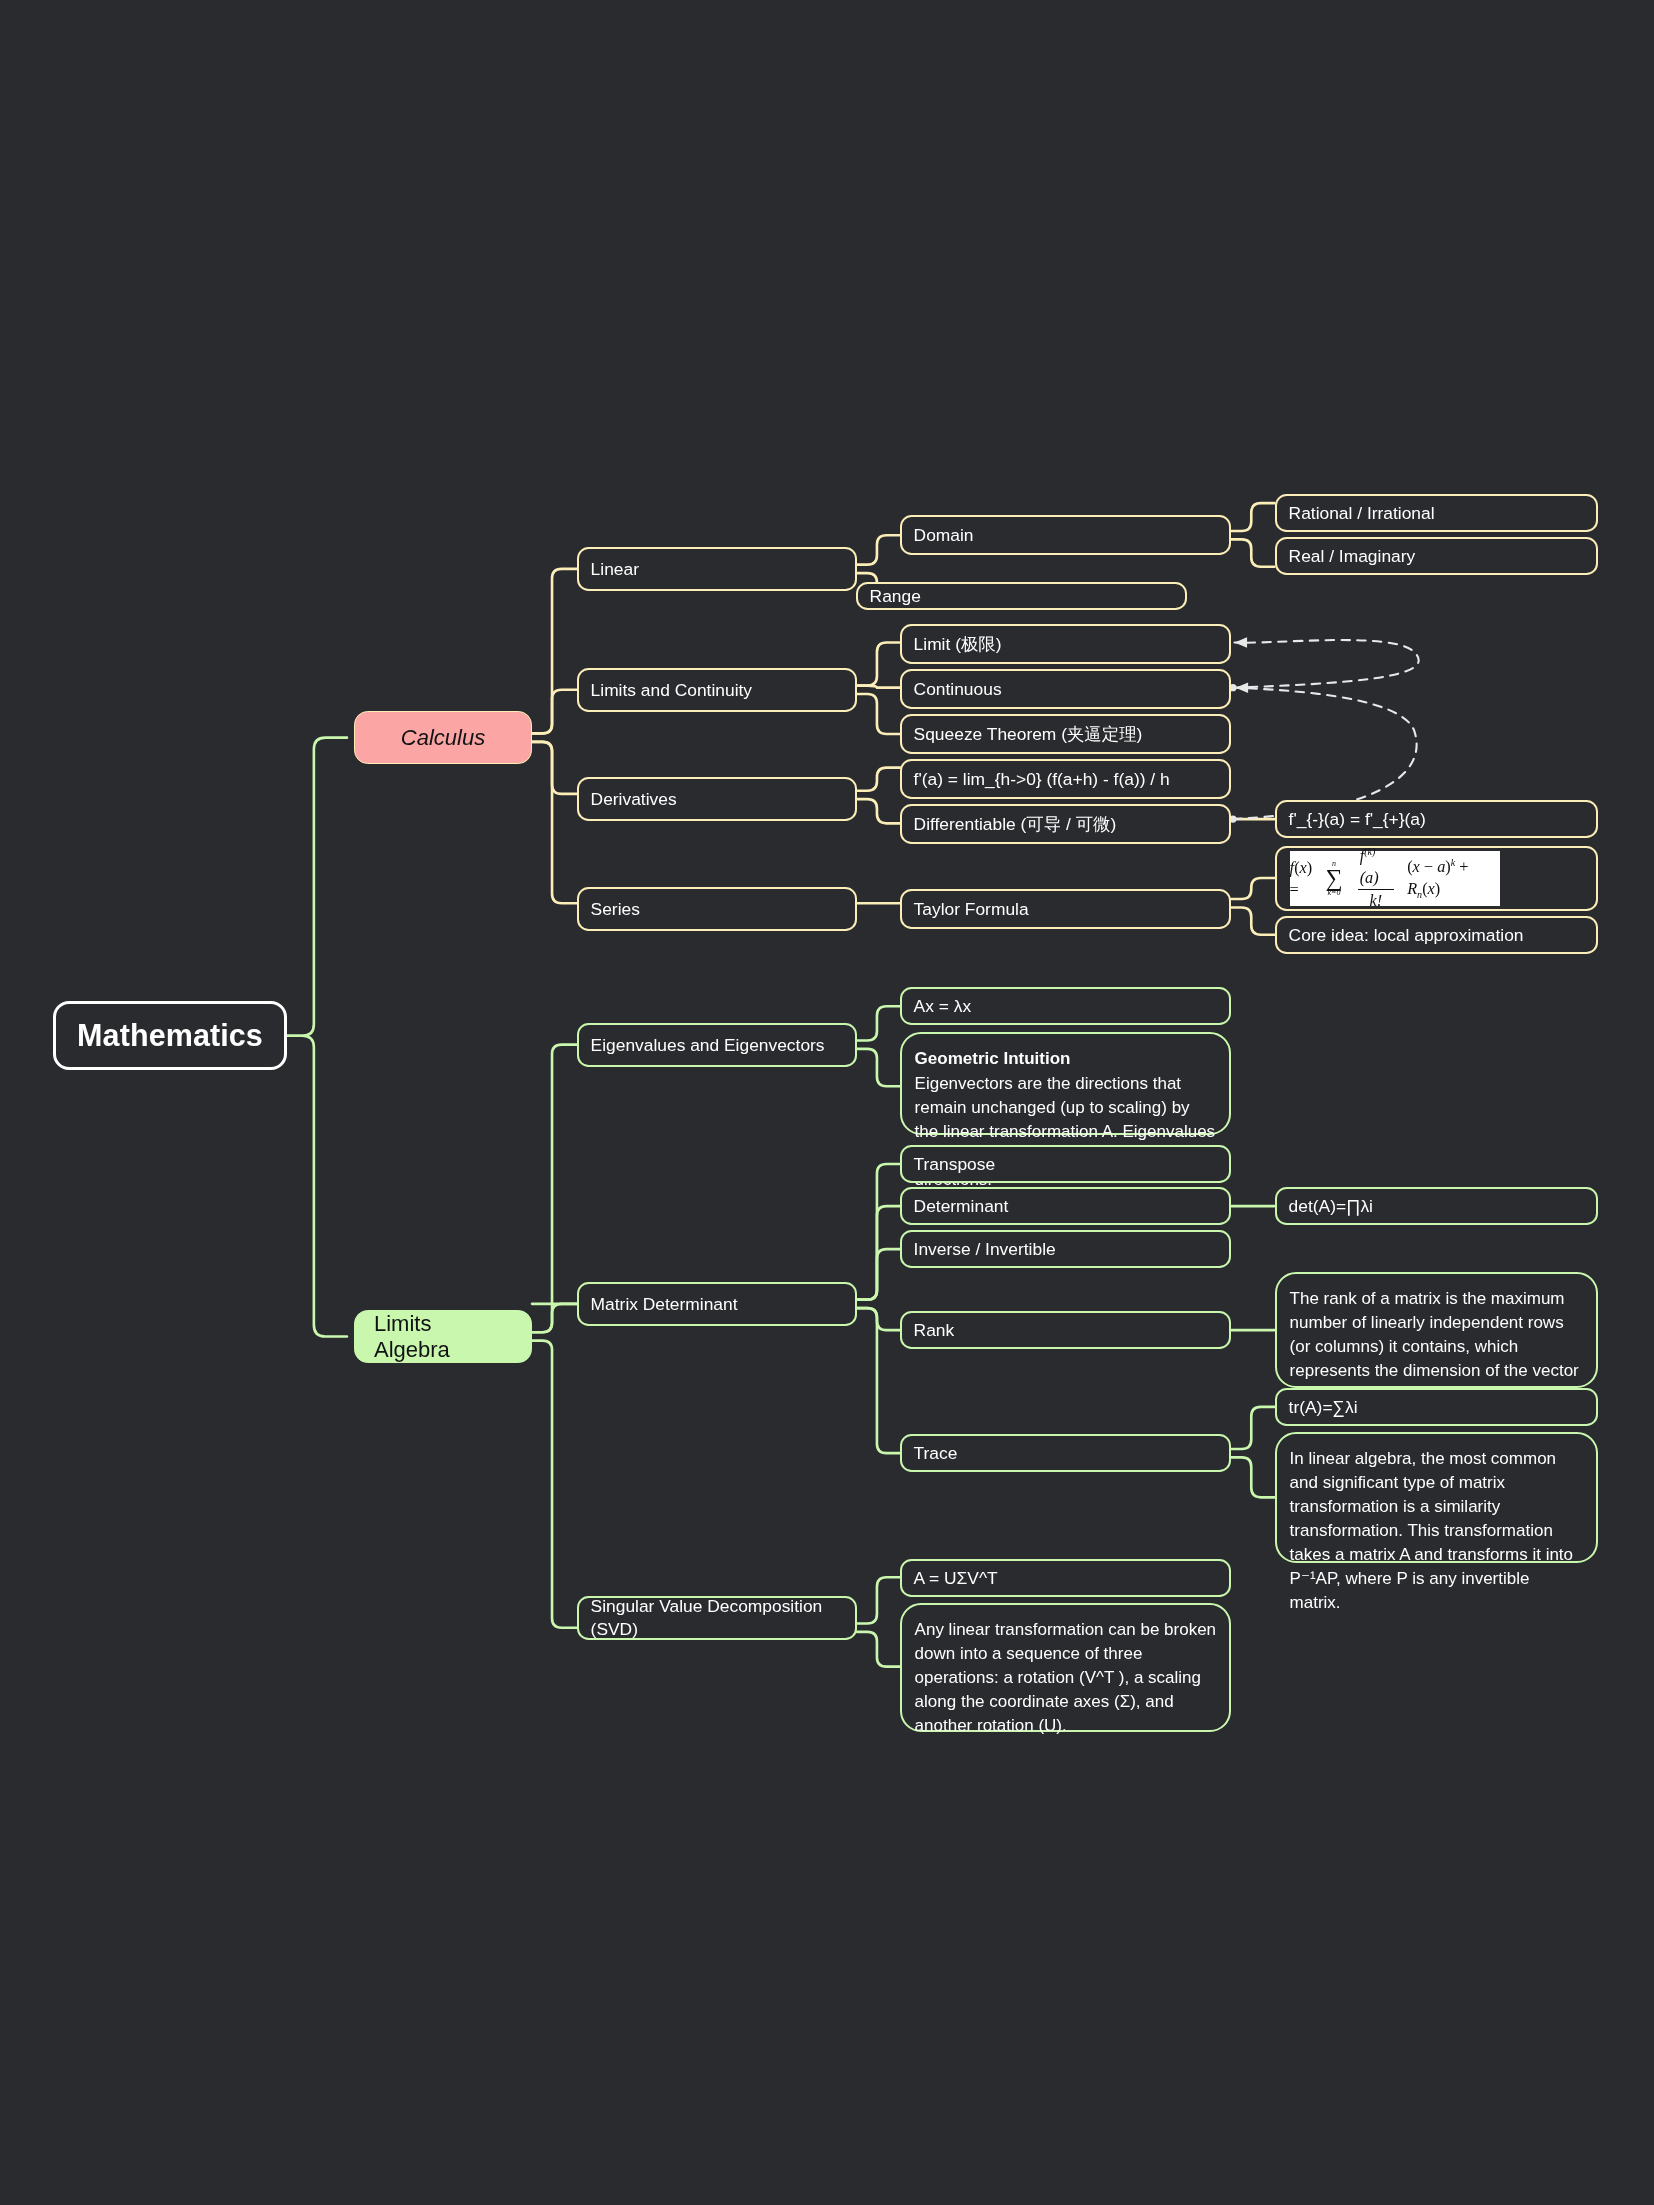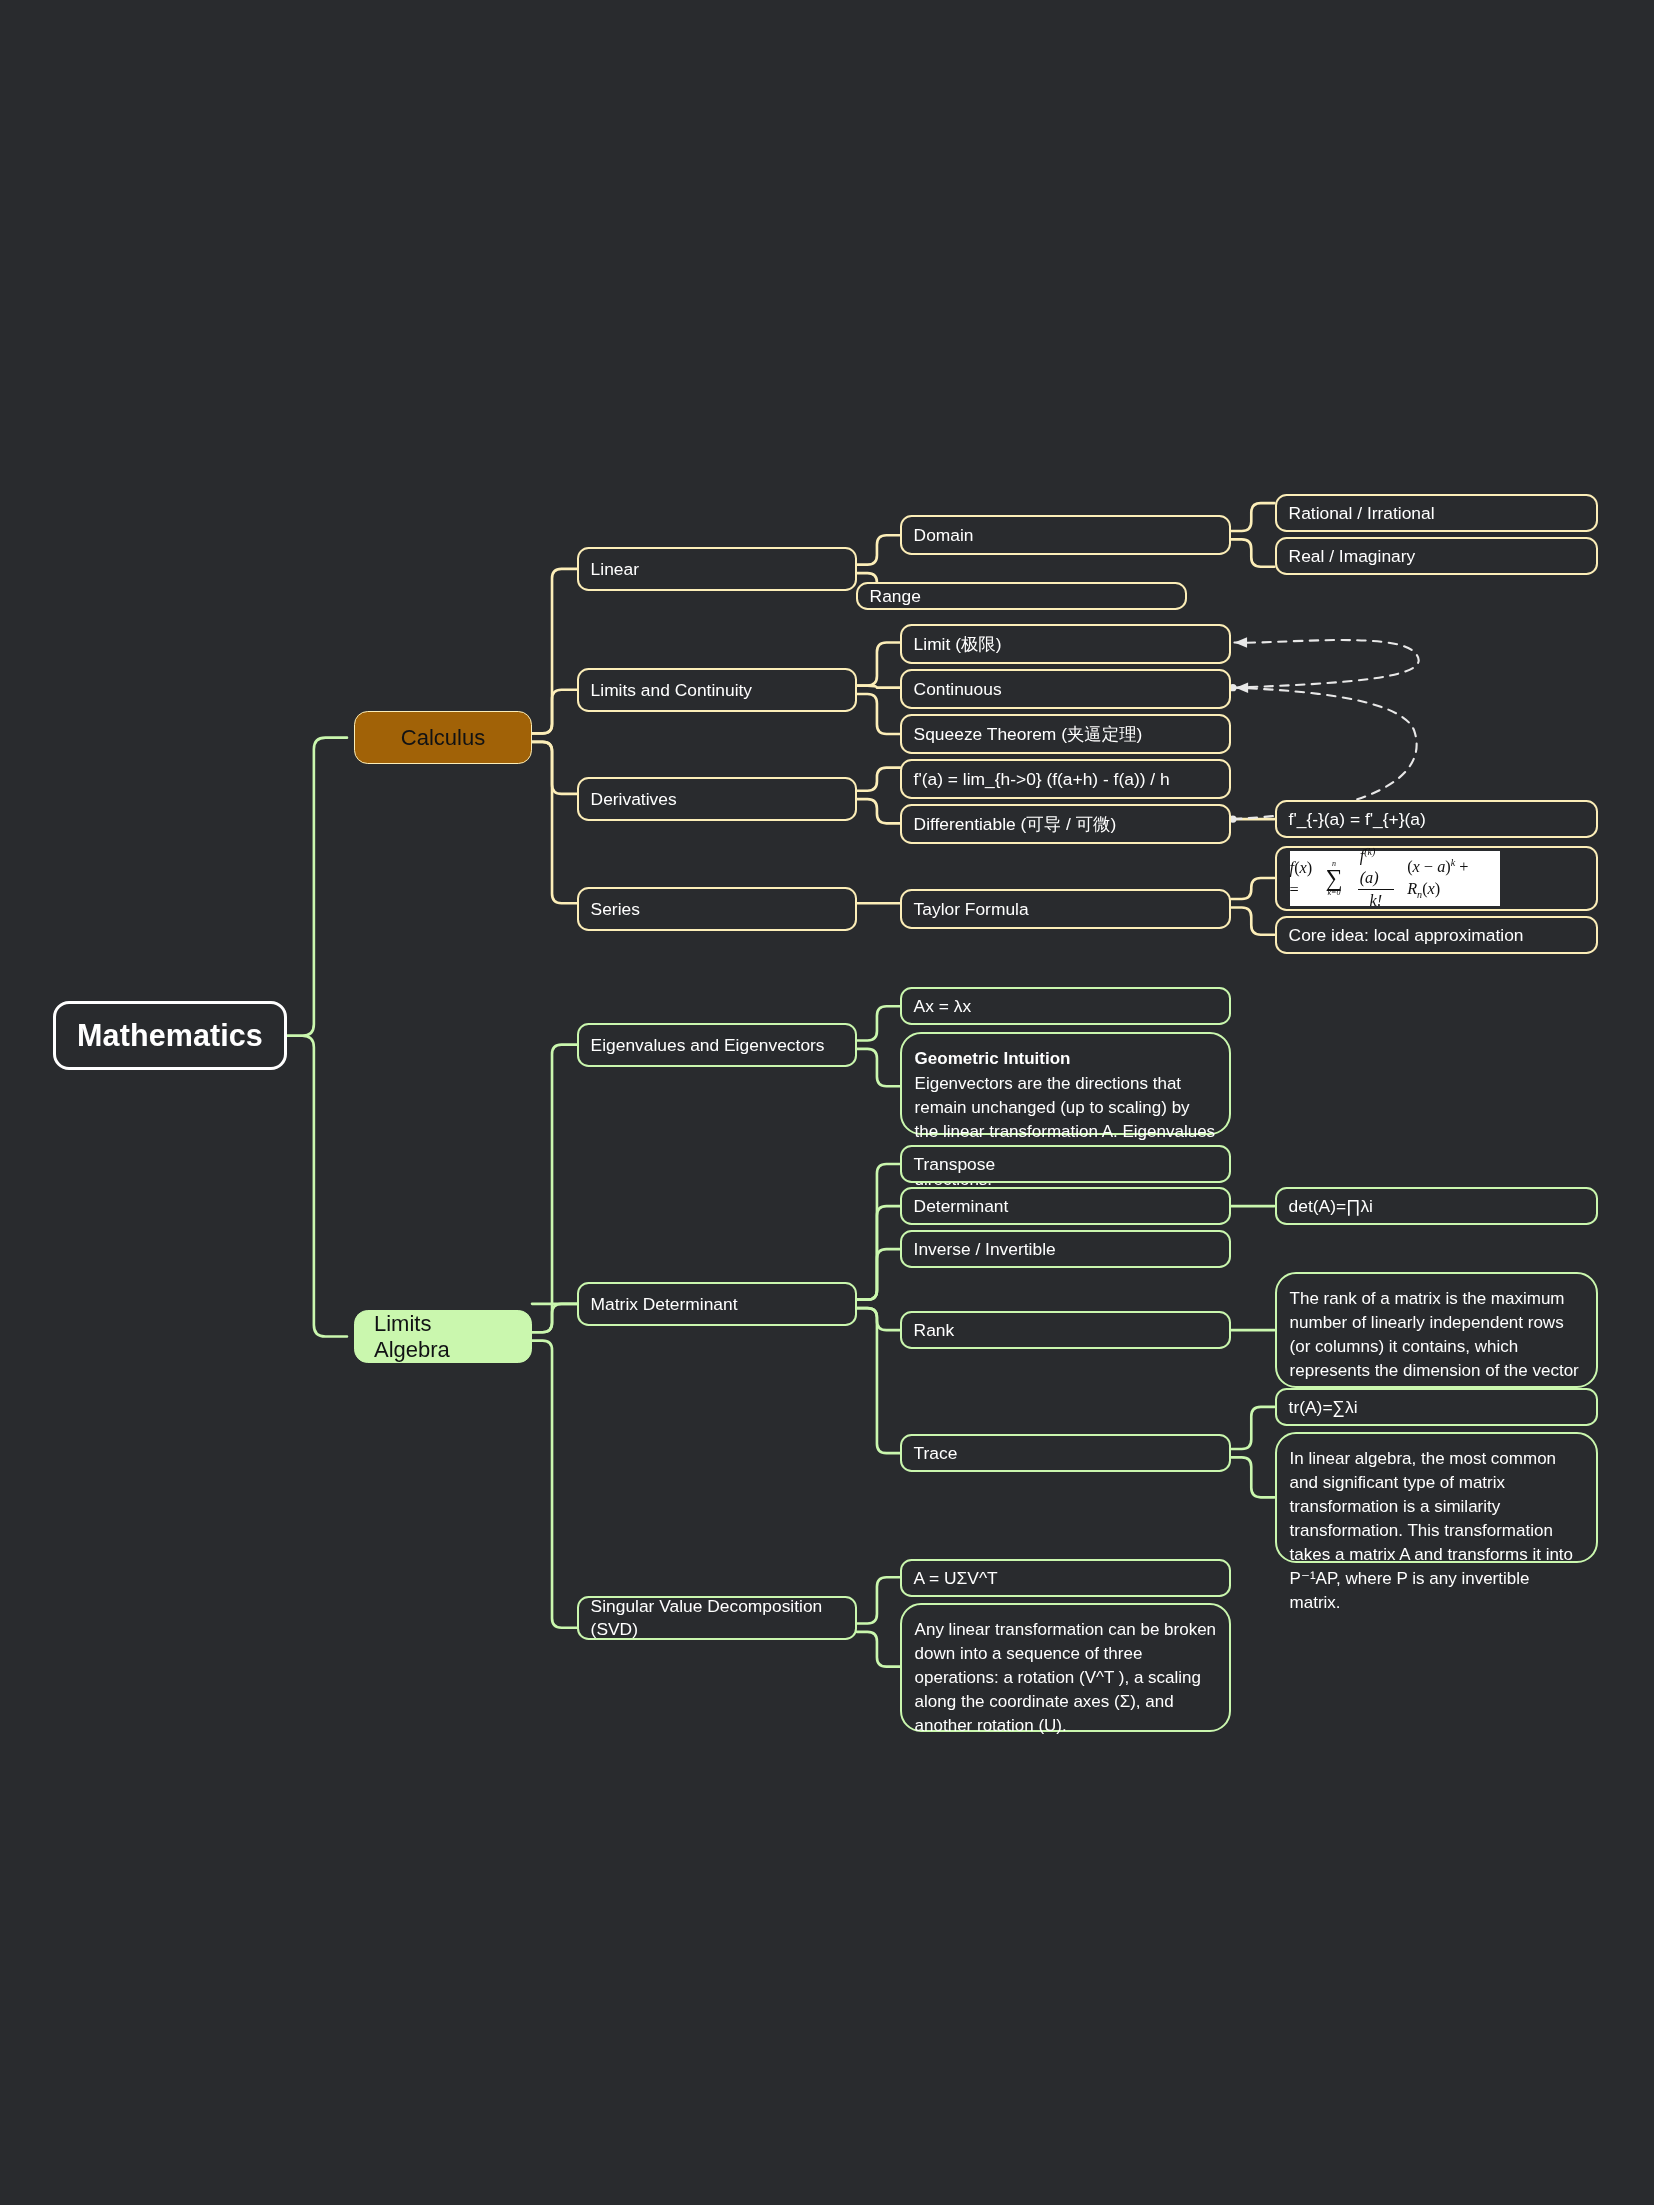--- a/index.html
+++ b/index.html
@@ -50,21 +50,21 @@
   
   .n-branch {
     border-radius: 13.7px;
     font-size: 22px;
     font-weight: 400;
     color: #111214;
     padding: 0 19px;
     justify-content: center;
     border: 1.6px solid transparent;
   }
-  .n-branch.cal { background: #a16207; border-color: #fceeb8; }
+  .n-branch.cal { background: #fca5a5; border-color: #fceeb8; font-style: italic; }
   .n-branch.lin { background: #caf7ae; border-color: #caf7ae; }
 
   
   .n-out {
     border: 2.6px solid #fceeb8;
     font-size: 17.4px;
     padding: 0 11.6px;
     line-height: 1.32;
   }
   .n-out.green { border-color: #caf7ae; }

